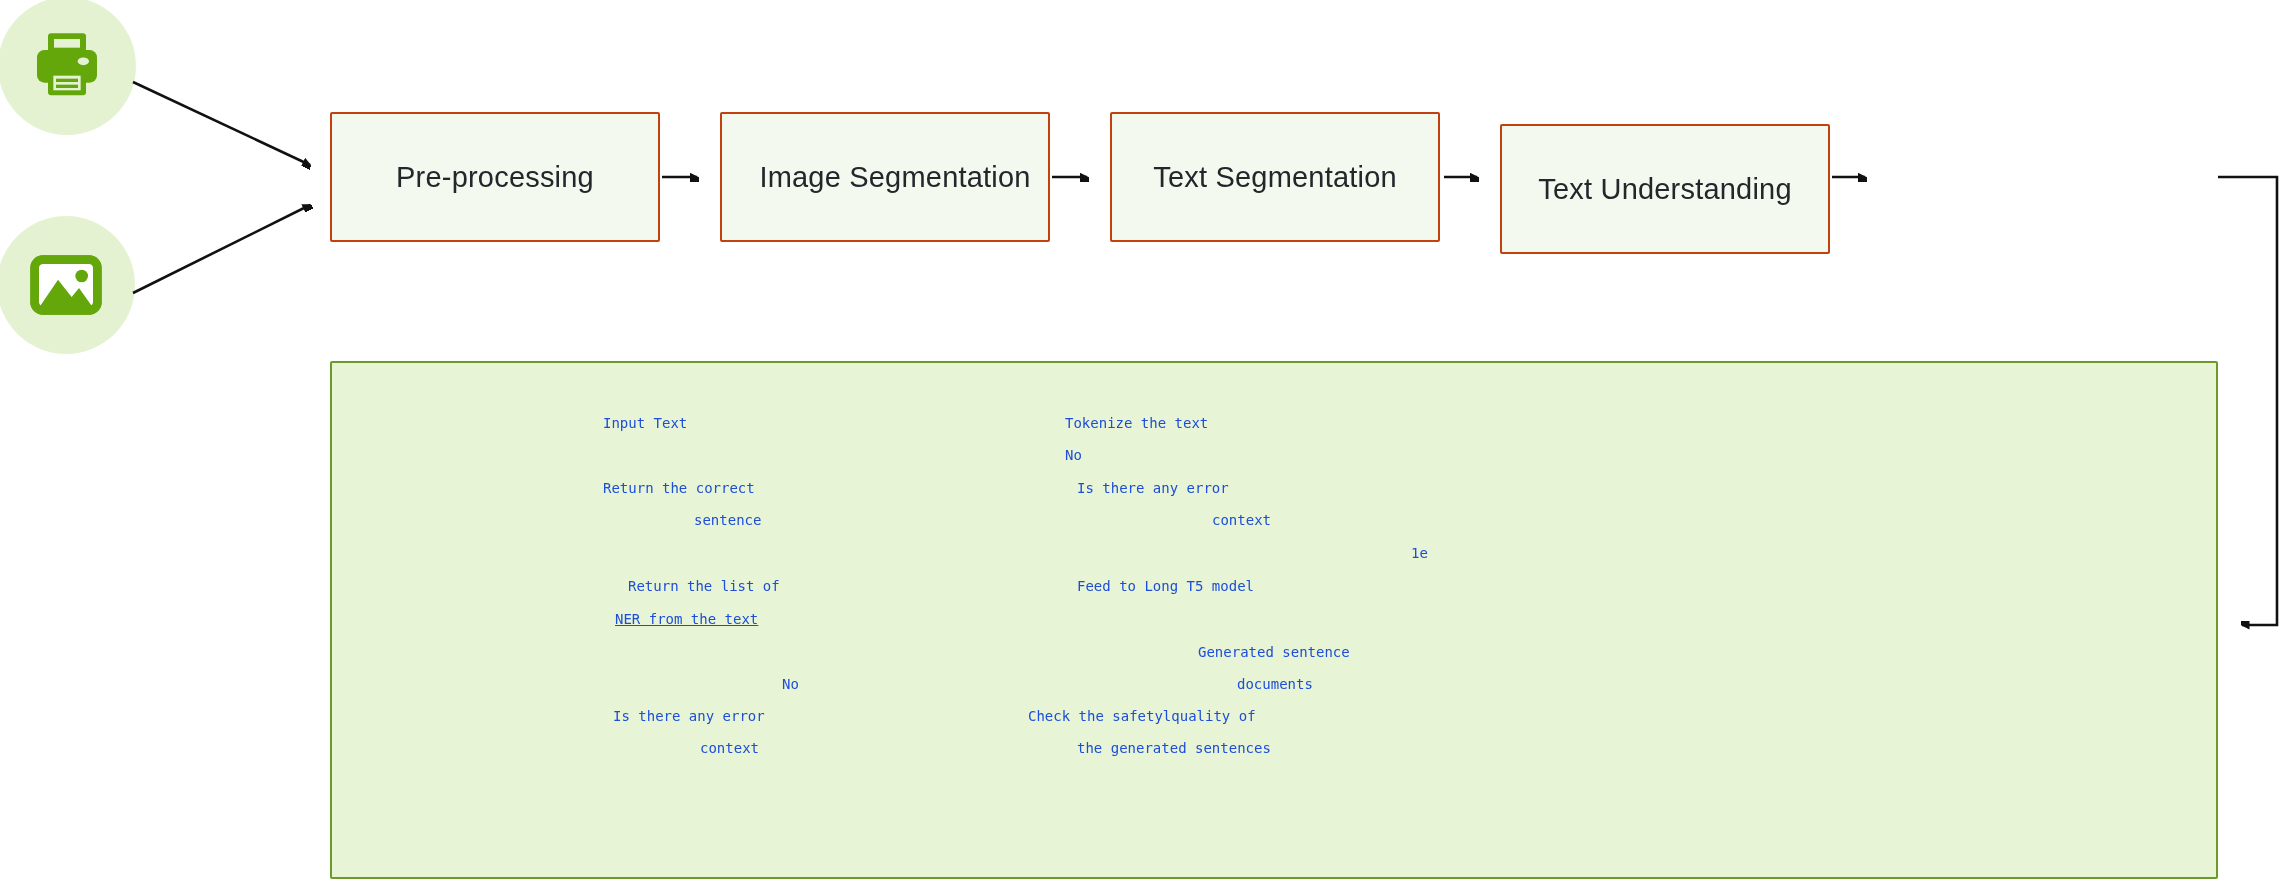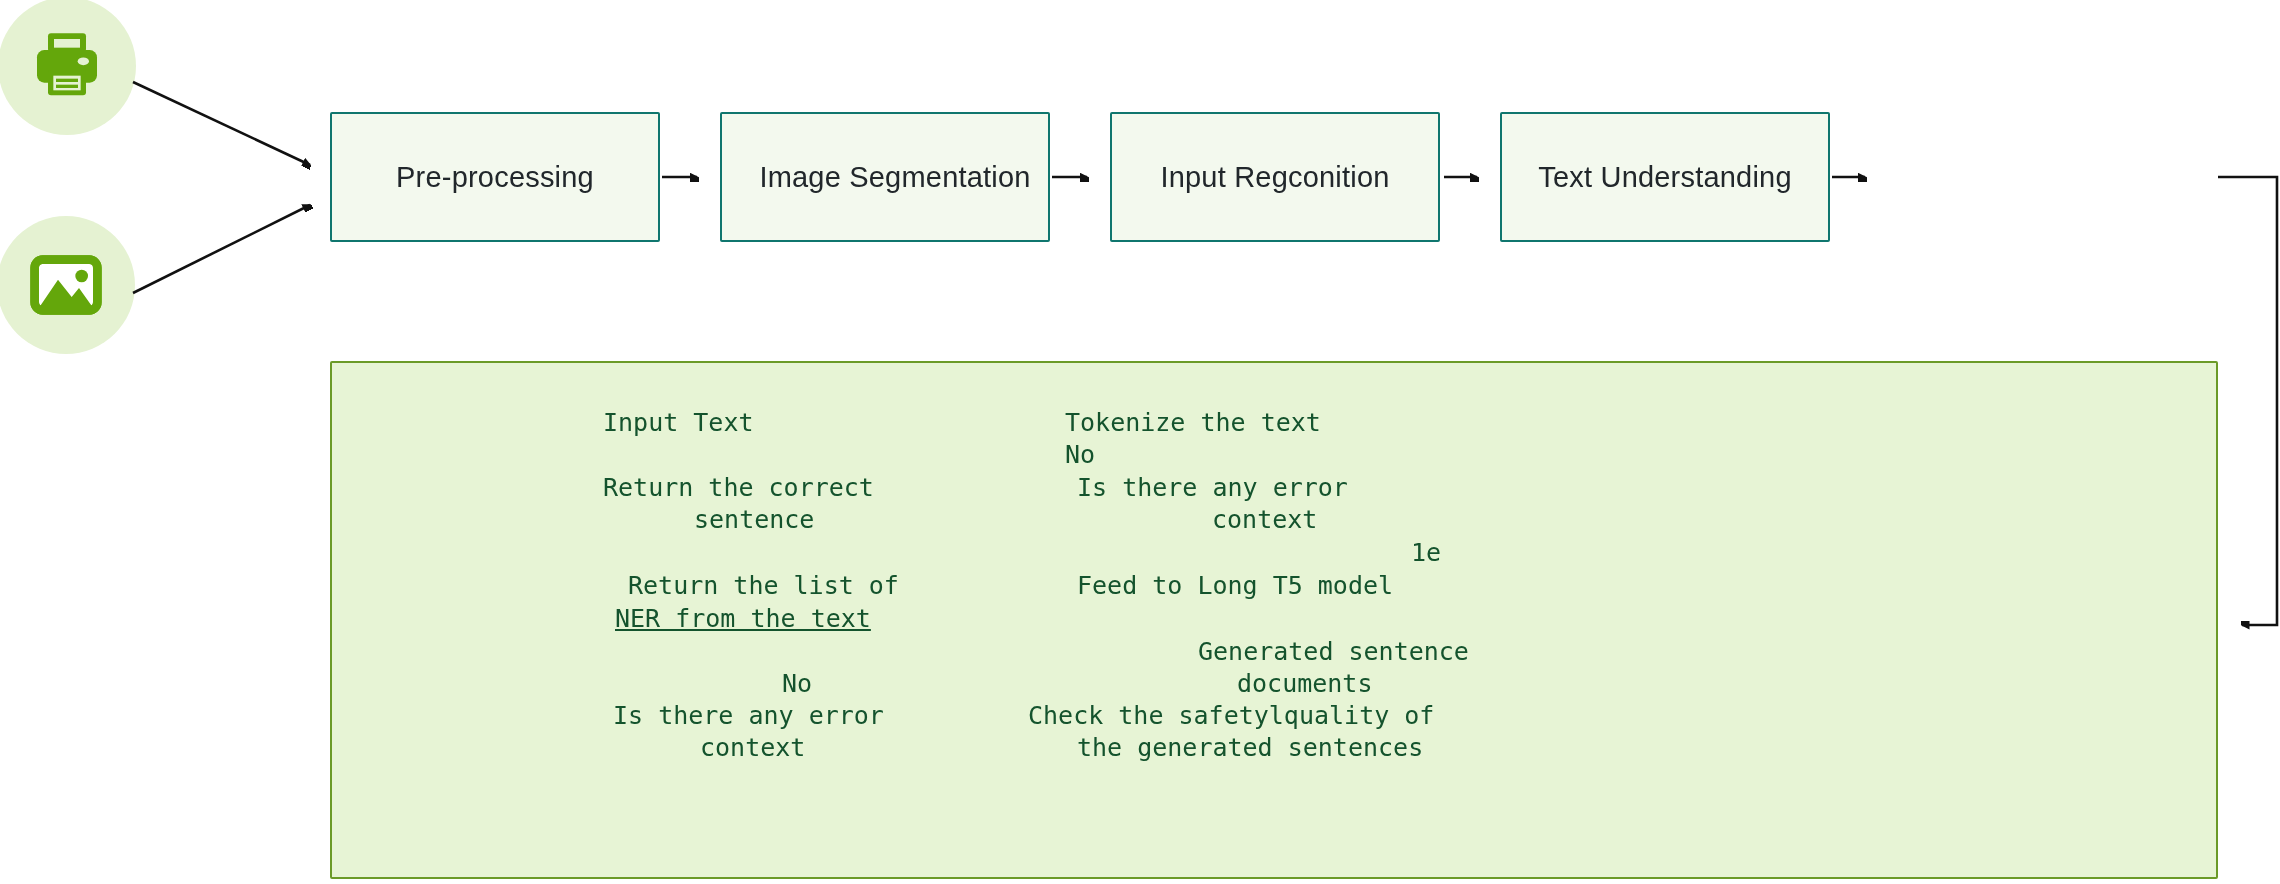--- a/index.html
+++ b/index.html
@@ -16,21 +16,21 @@
     border-radius:50%;
     background:#e5f2d2;
     display:flex;align-items:center;justify-content:center;
   }
   .badge svg{width:80px;height:80px;}
   #arrows{position:absolute;left:0;top:0;width:2280px;height:884px;}
   .stage{
     position:absolute;
     top:112px;width:330px;height:130px;
     background:#f3f9ee;
-    border:2px solid #0f766e;
+    border:2px solid #c2410c;
     border-radius:2px;
     box-sizing:border-box;
     display:flex;align-items:center;justify-content:center;
   }
   .stage-label{
     font-size:29px;
     color:#21272b;
     letter-spacing:0.2px;
     white-space:nowrap;
   }
@@ -39,23 +39,23 @@
     left:330px;top:361px;
     width:1888px;height:518px;
     background:#e7f4d5;
     border:2px solid #6b9a28;
     border-radius:2px;
     box-sizing:border-box;
   }
   .panel-line{
     position:absolute;
     font-family:"DejaVu Sans Mono","Liberation Mono",monospace;
-    font-size:25px;
+    font-size:14px;
     line-height:26px;
-    color:#14532d;
+    color:#1d4ed8;
     white-space:pre;
   }
 </style>
 </head>
 <body>
 
 <div id="canvas">
 
   <div class="badge" style="left:-2px;top:-3px;">
     <svg viewBox="0 0 24 24">
@@ -96,23 +96,23 @@
     </g>
   </svg>
 
   <div class="stage" style="left:330px;">
     <span class="stage-label">Pre-processing</span>
   </div>
   <div class="stage" style="left:720px;padding-left:20px;">
     <span class="stage-label">Image Segmentation</span>
   </div>
   <div class="stage" style="left:1110px;">
-    <span class="stage-label">Input Regconition</span>
+    <span class="stage-label">Text Segmentation</span>
   </div>
-  <div class="stage" style="left:1500px;">
+  <div class="stage" style="left:1500px;margin-top:12px;">
     <span class="stage-label">Text Understanding</span>
   </div>
 
   <div id="ocr-panel"></div>
 
 <div class="panel-line" style="left: 603px; top: 410px;">Input Text</div>
     <div class="panel-line" style="left: 603px; top: 475px;">Return the correct</div>
     <div class="panel-line" style="left: 694px; top: 507px;">sentence</div>
     <div class="panel-line" style="left: 628px; top: 573px;">Return the list of</div>
     <div class="panel-line" style="left: 615px; top: 606px; text-decoration: underline;">NER from the text</div>

